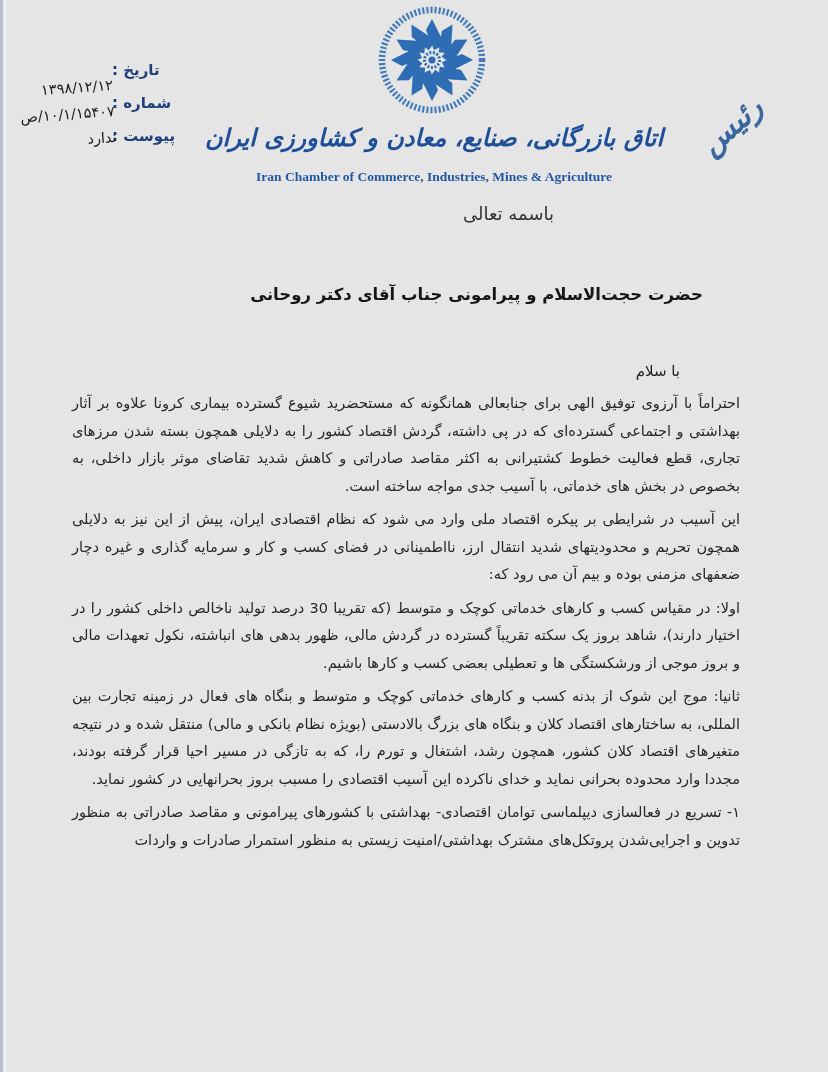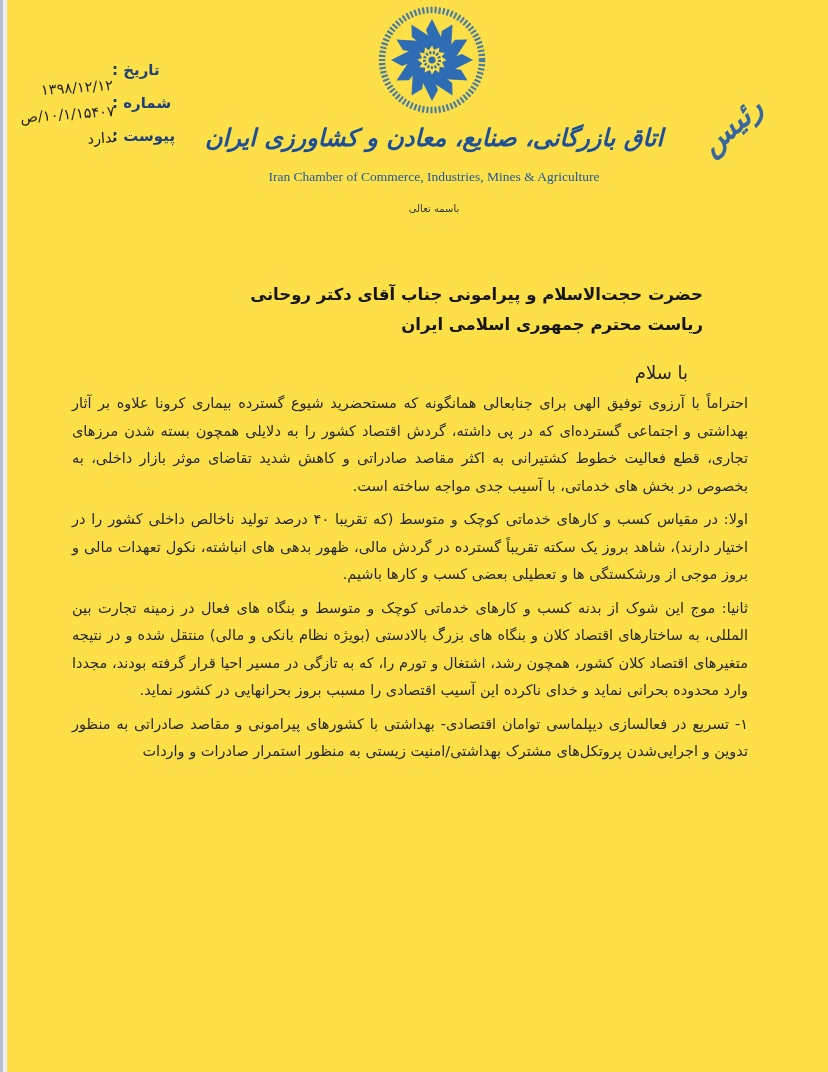--- a/index.html
+++ b/index.html
@@ -1,19 +1,19 @@
 <!DOCTYPE html>
 <html lang="fa"><head>
 <meta charset="utf-8">
 <style>
   html,body{margin:0;padding:0;background:#ffffff;}
   .page{
     position:relative;
     width:828px;height:1072px;
-    background:#fde047;
+    background:#e5e5e5;
     overflow:hidden;
     font-family:"DejaVu Sans",sans-serif;
   }
   
   .edge-strip-dark{position:absolute;left:0;top:0;bottom:0;width:3px;background:#bcbdcd;}
   .edge-strip-light{position:absolute;left:3px;top:0;bottom:0;width:4px;background:#ecedf5;}
 
   
   .meta-labels{
     position:absolute;top:54px;right:596px;width:120px;
@@ -34,59 +34,59 @@
   
   .org-fa{
     position:absolute;top:124px;left:164px;width:540px;
     direction:rtl;text-align:center;
     color:#1d4f99;font-size:24px;font-weight:bold;font-style:italic;
     letter-spacing:-0.5px;
   }
   .org-en{
     position:absolute;top:169px;left:104px;width:660px;
     text-align:center;
-    color:#2257a4;font-size:13.5px;font-weight:normal;
+    color:#2257a4;font-size:13.5px;font-weight:bold;
     font-family:"Liberation Serif",serif;
   }
   .basmala{
     position:absolute;top:203px;left:314px;width:240px;
-    direction:rtl;text-align:center;
-    color:#333333;font-size:10px;
+    direction:rtl;
+    color:#333333;font-size:18px;
   }
 
   
   .president{
     position:absolute;left:696px;top:108px;
     color:#38679f;font-size:30px;font-weight:bold;font-style:italic;
     direction:rtl;
     transform:rotate(-41deg);transform-origin:center;
   }
 
   
   .addressee{
     position:absolute;top:280px;right:125px;left:72px;
     direction:rtl;text-align:right;
     color:#161616;font-weight:bold;font-size:16.5px;line-height:29.5px;
   }
 
   
   .salutation{
-    position:absolute;top:362px;right:140px;
+    position:absolute;top:362px;right:148px;
     direction:rtl;
-    color:#222222;font-size:18px;margin-left:32px;
+    color:#222222;font-size:15px;margin-left:32px;
   }
 
   
   .body-text{
     position:absolute;top:390px;left:72px;width:676px;
     direction:rtl;
     color:#262626;font-size:14.5px;line-height:27.5px;
     text-align:justify;
   }
-  .body-text p{margin:0 0 6px 0;}
+  .body-text p{margin:0 8px 6px 0;}
 </style>
 </head>
 <body>
 
 <div class="page">
 
   <div class="edge-strip-dark"></div>
   <div class="edge-strip-light"></div>
 
   <div class="meta-labels">
@@ -127,25 +127,25 @@
   </div>
 
   <div class="org-fa">اتاق بازرگانی، صنایع، معادن و کشاورزی ایران</div>
   <div class="org-en">Iran Chamber of Commerce, Industries, Mines &amp; Agriculture</div>
   <div class="basmala">باسمه تعالی</div>
 
   <div class="president">رئیس</div>
 
   <div class="addressee">
     <div>حضرت حجت‌الاسلام و پیرامونی جناب آقای دکتر روحانی</div>
-    <div>ریاست محترم جمهوری اسلامی ایران</div>
   </div>
 
   <div class="salutation">با سلام</div>
 
   <div class="body-text">
     <p>احتراماً با آرزوی توفیق الهی برای جنابعالی همانگونه که مستحضرید شیوع گسترده بیماری کرونا علاوه بر آثار بهداشتی و اجتماعی گسترده‌ای که در پی داشته، گردش اقتصاد کشور را به دلایلی همچون بسته شدن مرزهای تجاری، قطع فعالیت خطوط کشتیرانی به اکثر مقاصد صادراتی و کاهش شدید تقاضای موثر بازار داخلی، به بخصوص در بخش های خدماتی، با آسیب جدی مواجه ساخته است.</p>
-    <p>اولا: در مقیاس کسب و کارهای خدماتی کوچک و متوسط (که تقریبا ۴۰ درصد تولید ناخالص داخلی کشور را در اختیار دارند)، شاهد بروز یک سکته تقریباً گسترده در گردش مالی، ظهور بدهی های انباشته، نکول تعهدات مالی و بروز موجی از ورشکستگی ها و تعطیلی بعضی کسب و کارها باشیم.</p>
+    <p>این آسیب در شرایطی بر پیکره اقتصاد ملی وارد می شود که نظام اقتصادی ایران، پیش از این نیز به دلایلی همچون تحریم و محدودیتهای شدید انتقال ارز، نااطمینانی در فضای کسب و کار و سرمایه گذاری و غیره دچار ضعفهای مزمنی بوده و بیم آن می رود که:</p>
+    <p>اولا: در مقیاس کسب و کارهای خدماتی کوچک و متوسط (که تقریبا 30 درصد تولید ناخالص داخلی کشور را در اختیار دارند)، شاهد بروز یک سکته تقریباً گسترده در گردش مالی، ظهور بدهی های انباشته، نکول تعهدات مالی و بروز موجی از ورشکستگی ها و تعطیلی بعضی کسب و کارها باشیم.</p>
     <p>ثانیا: موج این شوک از بدنه کسب و کارهای خدماتی کوچک و متوسط و بنگاه های فعال در زمینه تجارت بین المللی، به ساختارهای اقتصاد کلان و بنگاه های بزرگ بالادستی (بویژه نظام بانکی و مالی) منتقل شده و در نتیجه متغیرهای اقتصاد کلان کشور، همچون رشد، اشتغال و تورم را، که به تازگی در مسیر احیا قرار گرفته بودند، مجددا وارد محدوده بحرانی نماید و خدای ناکرده این آسیب اقتصادی را مسبب بروز بحرانهایی در کشور نماید.</p>
     <p>۱- تسریع در فعالسازی دیپلماسی توامان اقتصادی- بهداشتی با کشورهای پیرامونی و مقاصد صادراتی به منظور تدوین و اجرایی‌شدن پروتکل‌های مشترک بهداشتی/امنیت زیستی به منظور استمرار صادرات و واردات</p>
   </div>
 
 </div>
 
 </body></html>

